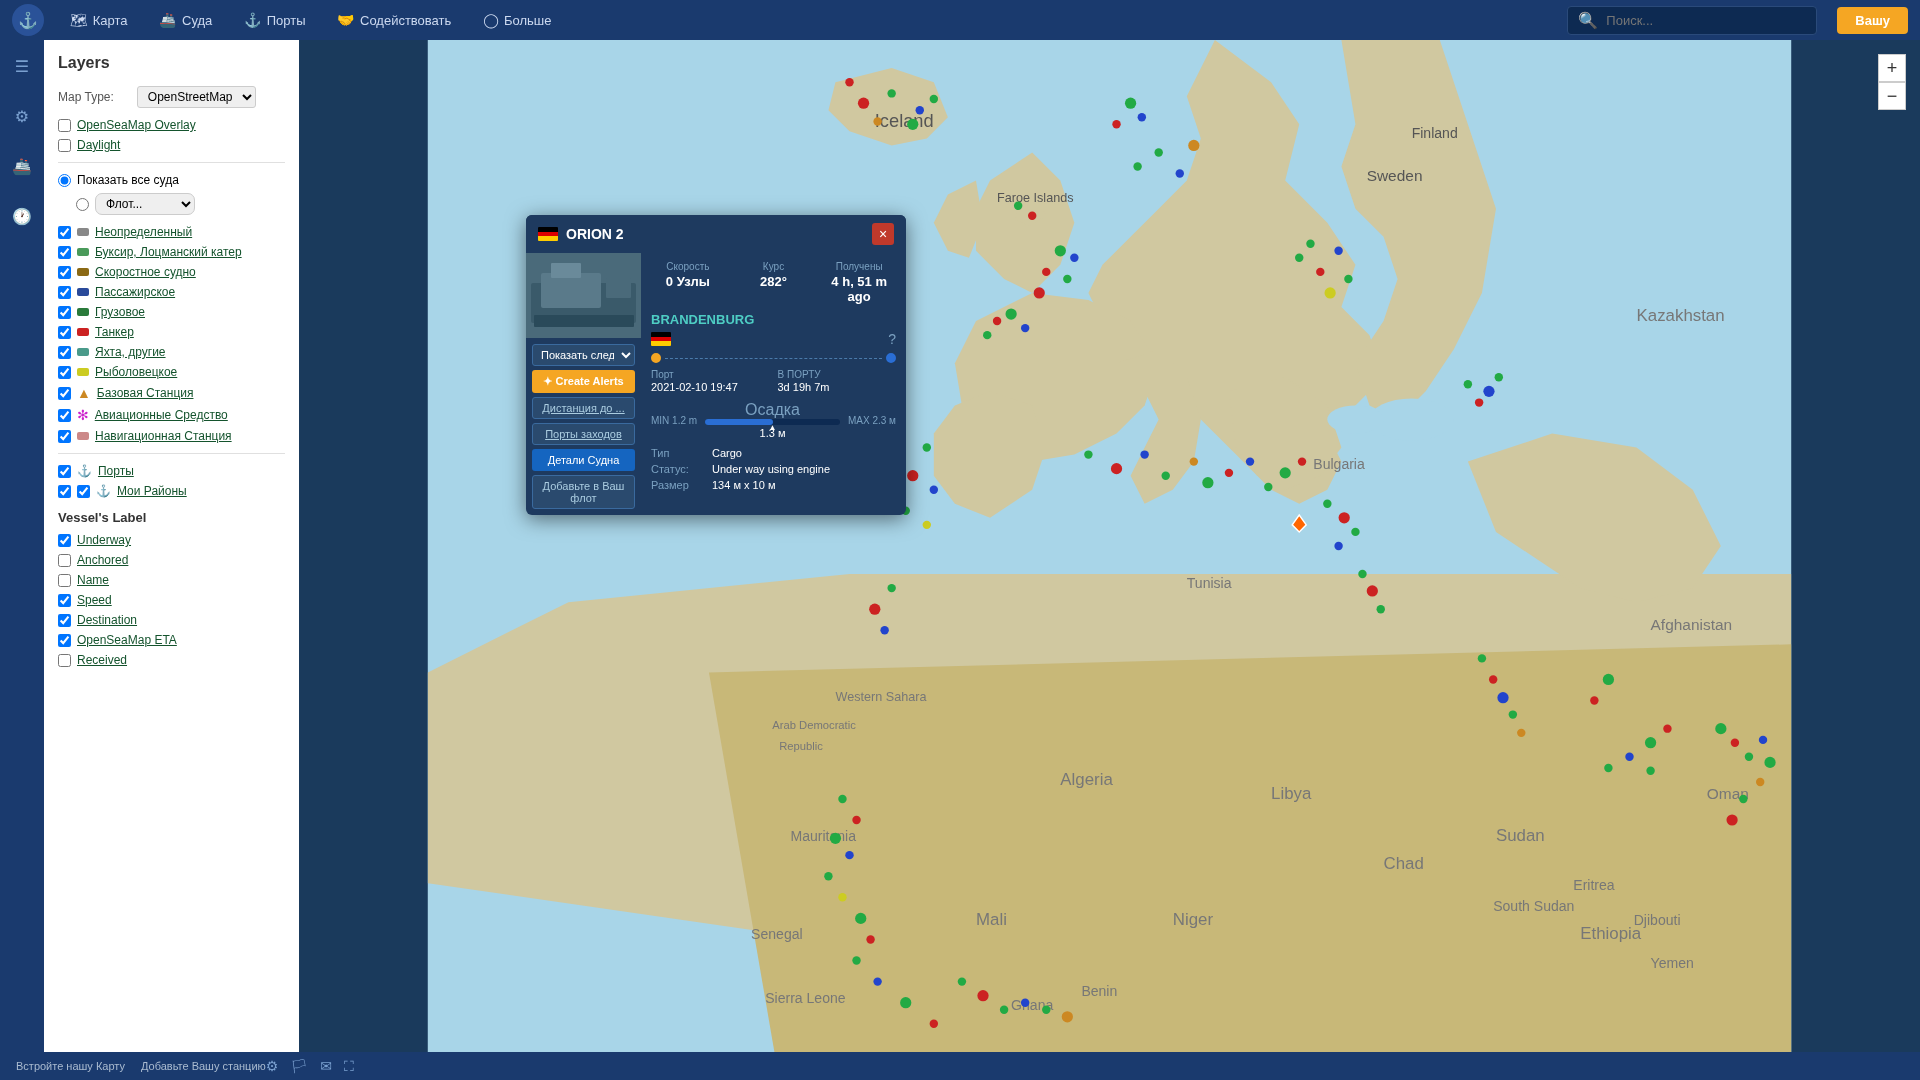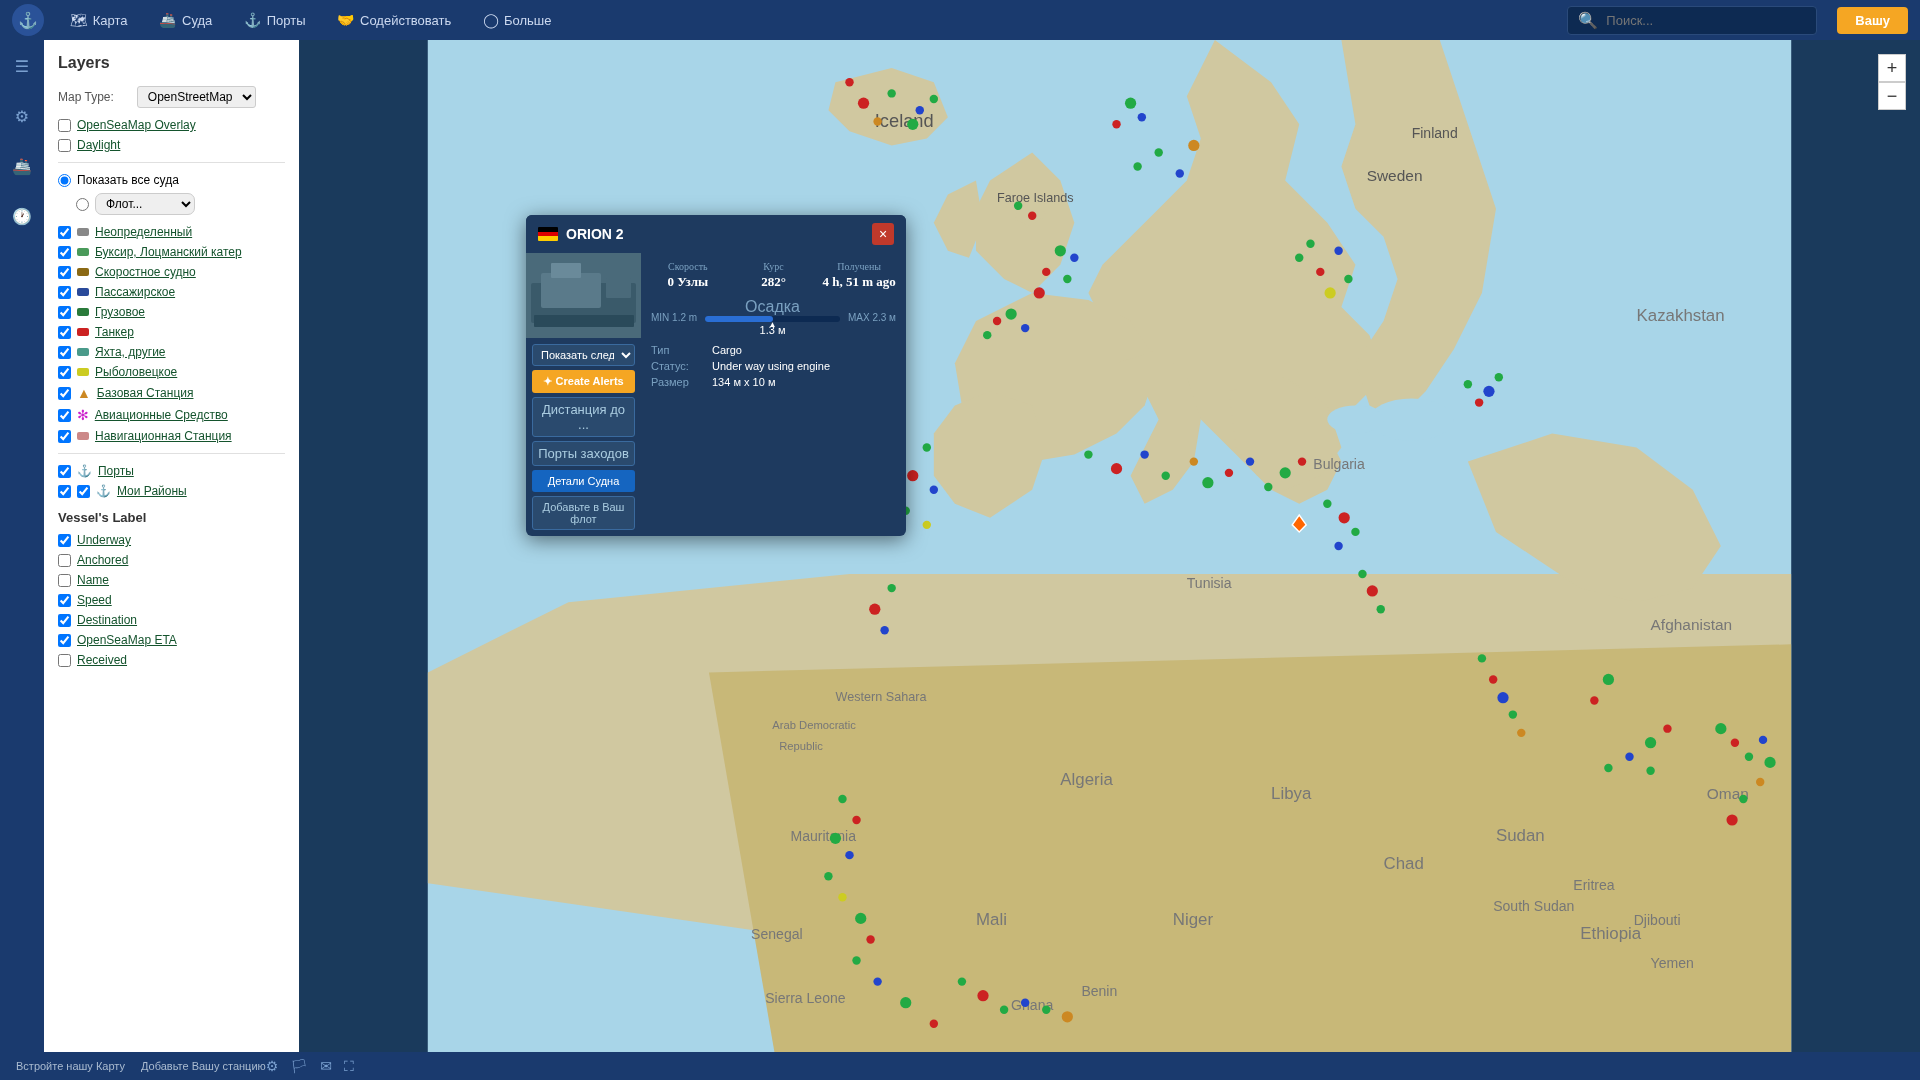--- a/index.html
+++ b/index.html
@@ -302,22 +302,23 @@
       font-weight: bold;
       width: 100%;
     }
     .btn-secondary {
       background: #2a4a6e;
       color: #aacce0;
       border: 1px solid #3a6a9e;
       padding: 4px;
       border-radius: 3px;
       cursor: pointer;
-      font-size: 13px;
+      font-size: 11px;
       width: 100%;
+      text-decoration: underline;
     }
     .btn-primary-dark {
       background: #1565c0;
       color: white;
       border: none;
       padding: 5px;
       border-radius: 3px;
       cursor: pointer;
       font-size: 11px;
       width: 100%;
@@ -335,21 +336,20 @@
 
     .popup-right {
       flex: 1;
       padding: 8px 10px;
     }
 
     .stats-row {
       display: flex;
       gap: 12px;
       margin-bottom: 8px;
-      font-family: Liberation Serif, serif;
     }
     .stat-item {
       flex: 1;
       text-align: center;
     }
     .stat-label { color: #7aa0c0; font-size: 10px; margin-bottom: 2px; }
     .stat-value { color: white; font-size: 13px; font-weight: bold; }
 
     .destination-section { margin-bottom: 8px; }
     .dest-name { color: #4ecdc4; font-size: 13px; font-weight: bold; margin-bottom: 4px; }
@@ -883,20 +883,44 @@
             <div class="stat-item">
               <div class="stat-label">Курс</div>
               <div class="stat-value">282°</div>
             </div>
             <div class="stat-item">
               <div class="stat-label">Получены</div>
               <div class="stat-value">4 h, 51 m ago</div>
             </div>
           </div>
 
+          <div class="destination-section">
+            <div class="dest-name">BRANDENBURG</div>
+            <div class="dest-flag-row">
+              <div class="dest-flag"></div>
+              <span class="dest-help">?</span>
+            </div>
+
+            <div class="route-line">
+              <div class="route-dot-start"></div>
+              <div class="route-line-dash"></div>
+              <div class="route-dot-end"></div>
+            </div>
+
+            <div class="port-times">
+              <div class="port-time-item">
+                <div class="port-time-label">Порт</div>
+                <div class="port-time-value">2021-02-10 19:47</div>
+              </div>
+              <div class="port-time-item">
+                <div class="port-time-label">В ПОРТУ</div>
+                <div class="port-time-value">3d 19h 7m</div>
+              </div>
+            </div>
+          </div>
 
           <div style="margin-bottom:4px;">
             <div class="draught-section">
               <span class="draught-min">MIN 1.2 m</span>
               <div style="flex:1; text-align:center;">
                 <div style="color:#7aa0c0; font-size:16px;">Осадка</div>
                 <div class="draught-bar">
                   <div class="draught-fill"></div>
                   <div class="draught-marker"></div>
                 </div>

